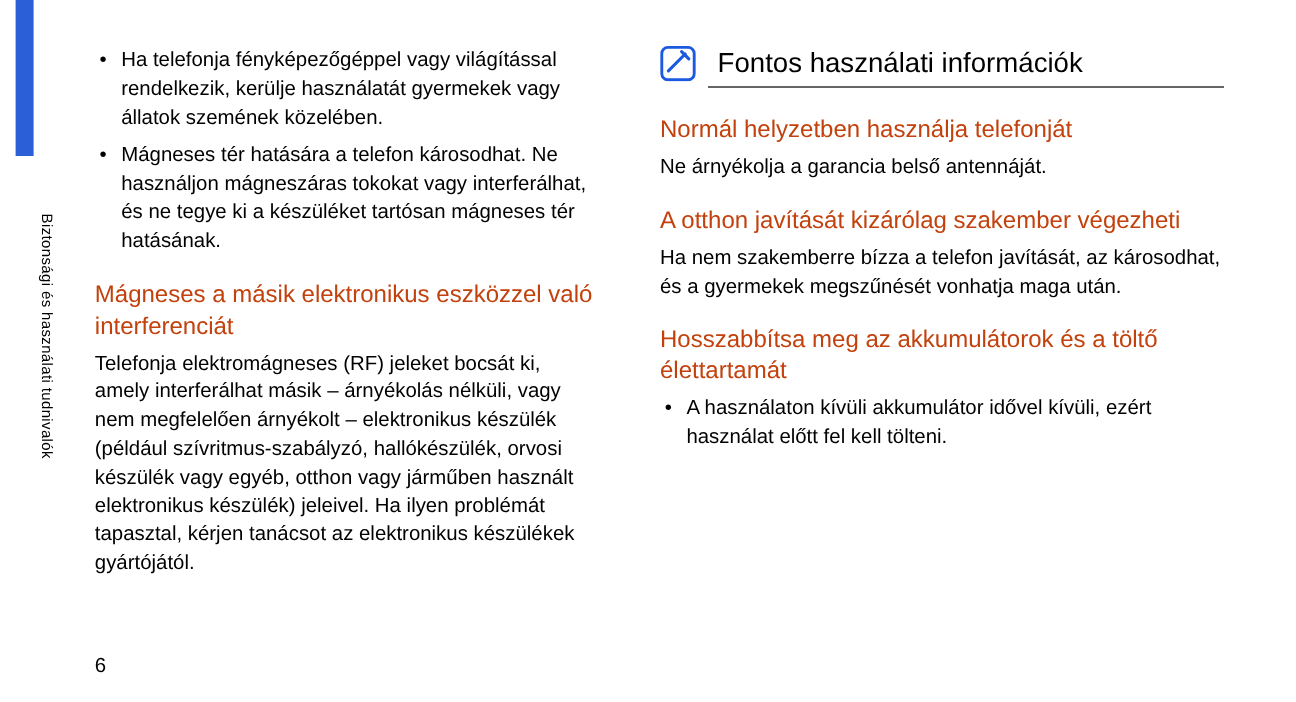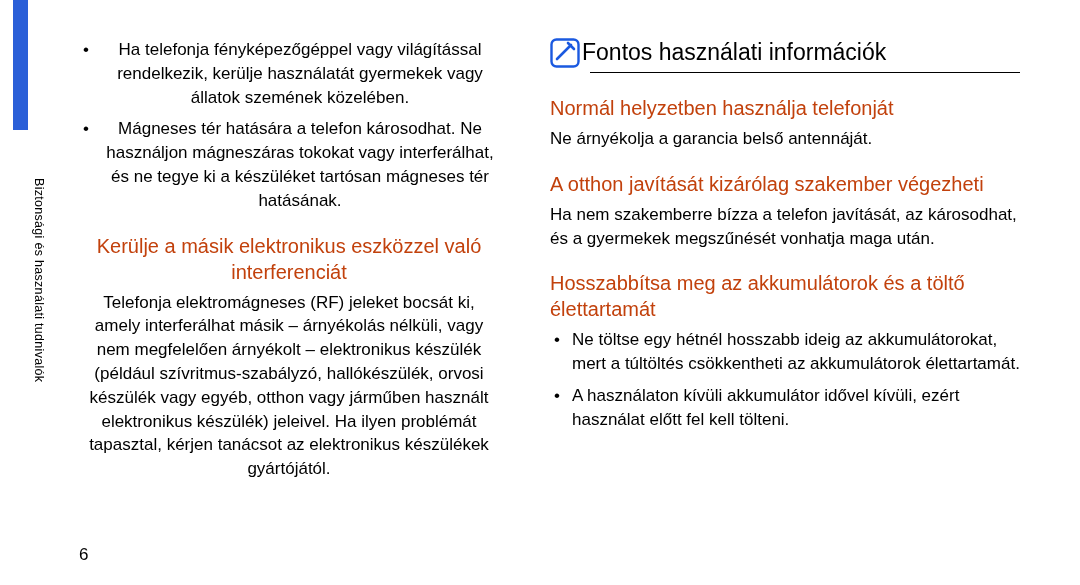--- a/index.html
+++ b/index.html
@@ -34,21 +34,21 @@
     position: absolute;
     left: 79px;
     bottom: 20px;
     font-size: 17px;
   }
   .col {
     position: absolute;
     top: 38px;
     width: 420px;
   }
-  .col-left { left: 79px; text-align: center; }
+  .col-left { left: 79px; }
   .col-right { left: 550px; width: 470px; }
   ul.bullets { list-style: none; }
   ul.bullets > li {
     position: relative;
     padding-left: 22px;
     font-size: 17px;
     line-height: 1.4;
     margin-bottom: 8px;
   }
   ul.bullets > li::before {
@@ -66,21 +66,21 @@
     margin-top: 20px;
     margin-bottom: 6px;
   }
   p.body {
     font-size: 17px;
     line-height: 1.4;
   }
   .section-title-row {
     display: flex;
     align-items: center;
-    gap: 2px;
+    gap: 18px;
     margin-bottom: 4px;
   }
   .section-title-row .icon-box {
     width: 30px;
     height: 30px;
     flex: none;
   }
   .section-title-row h2 {
     font-weight: 400;
     font-size: 23px;
@@ -99,21 +99,21 @@
 
 <div class="blue-bar"></div>
 <div class="side-label">Biztonsági és használati tudnivalók</div>
 <div class="page-num">6</div>
 
 <div class="col col-left">
   <ul class="bullets">
     <li>Ha telefonja fényképezőgéppel vagy világítással rendelkezik, kerülje használatát gyermekek vagy állatok szemének közelében.</li>
     <li>Mágneses tér hatására a telefon károsodhat. Ne használjon mágneszáras tokokat vagy interferálhat, és ne tegye ki a készüléket tartósan mágneses tér hatásának.</li>
   </ul>
-  <h3 class="blue">Kerülje a másik elektronikus eszközzel való interferenciát</h3>
+  <h3 class="blue">Mágneses a másik elektronikus eszközzel való interferenciát</h3>
   <p class="body">Telefonja elektromágneses (RF) jeleket bocsát ki, amely interferálhat másik – árnyékolás nélküli, vagy nem megfelelően árnyékolt – elektronikus készülék (például szívritmus-szabályzó, hallókészülék, orvosi készülék vagy egyéb, otthon vagy járműben használt elektronikus készülék) jeleivel. Ha ilyen problémát tapasztal, kérjen tanácsot az elektronikus készülékek gyártójától.</p>
 </div>
 
 <div class="col col-right">
   <div class="section-title-row">
     <span class="icon-box">
       <svg viewBox="0 0 30 30" width="30" height="30">
         <rect x="1.5" y="1.5" width="27" height="27" rx="5" ry="5" fill="none" stroke="#1a59e0" stroke-width="2.4"></rect>
         <path d="M7 21 L21 7 M18 5 L24 11" fill="none" stroke="#1a59e0" stroke-width="2.6" stroke-linecap="round"></path>
       </svg>
@@ -123,16 +123,15 @@
   <div class="title-underline"></div>
 
   <h3 class="blue" style="margin-top:0">Normál helyzetben használja telefonját</h3>
   <p class="body">Ne árnyékolja a garancia belső antennáját.</p>
 
   <h3 class="blue">A otthon javítását kizárólag szakember végezheti</h3>
   <p class="body">Ha nem szakemberre bízza a telefon javítását, az károsodhat, és a gyermekek megszűnését vonhatja maga után.</p>
 
   <h3 class="blue">Hosszabbítsa meg az akkumulátorok és a töltő élettartamát</h3>
   <ul class="bullets">
-    <li>Ne töltse egy hétnél hosszabb ideig az akkumulátorokat, mert a túltöltés csökkentheti az akkumulátorok élettartamát.</li>
     <li>A használaton kívüli akkumulátor idővel kívüli, ezért használat előtt fel kell tölteni.</li>
   </ul>
 </div>
 
 </body></html>

